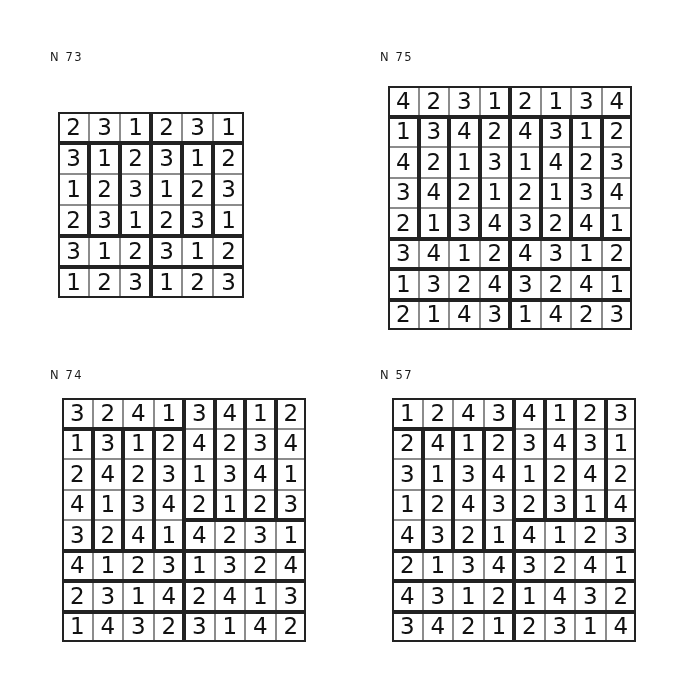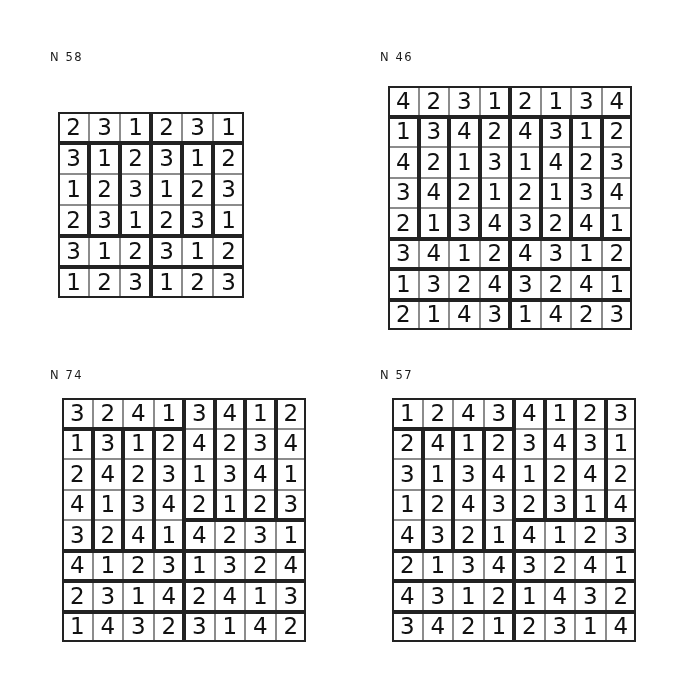--- a/index.html
+++ b/index.html
@@ -63,21 +63,21 @@
     box-sizing: border-box;
     border: 2.4px solid #222222;
     pointer-events: none;
   }
 </style>
 </head>
 <body>
 
 <div class="sheet" id="sheet">
     <div class="puzzle" style="left: 0px; top: 0px; width: 700px; height: 700px;">
-      <div class="puzzle-label" style="left: 50px; top: 50px;">N 58</div>
+      <div class="puzzle-label" style="left: 50px; top: 50px;">N 73</div>
       <div class="grid-wrap" style="left: 58px; top: 112px; width: 186px; height: 186px;">
         <div class="cell" style="left: 0px; top: 0px; width: 31px; height: 31px; font-size: 23px; border-color: rgb(140, 140, 140); color: rgb(17, 17, 17);">2</div>
         <div class="cell" style="left: 31px; top: 0px; width: 31px; height: 31px; font-size: 23px; border-color: rgb(140, 140, 140); color: rgb(17, 17, 17);">3</div>
         <div class="cell" style="left: 62px; top: 0px; width: 31px; height: 31px; font-size: 23px; border-color: rgb(140, 140, 140); color: rgb(17, 17, 17);">1</div>
         <div class="cell" style="left: 93px; top: 0px; width: 31px; height: 31px; font-size: 23px; border-color: rgb(140, 140, 140); color: rgb(17, 17, 17);">2</div>
         <div class="cell" style="left: 124px; top: 0px; width: 31px; height: 31px; font-size: 23px; border-color: rgb(140, 140, 140); color: rgb(17, 17, 17);">3</div>
         <div class="cell" style="left: 155px; top: 0px; width: 31px; height: 31px; font-size: 23px; border-color: rgb(140, 140, 140); color: rgb(17, 17, 17);">1</div>
         <div class="cell" style="left: 0px; top: 31px; width: 31px; height: 31px; font-size: 23px; border-color: rgb(140, 140, 140); color: rgb(17, 17, 17);">3</div>
         <div class="cell" style="left: 31px; top: 31px; width: 31px; height: 31px; font-size: 23px; border-color: rgb(140, 140, 140); color: rgb(17, 17, 17);">1</div>
         <div class="cell" style="left: 62px; top: 31px; width: 31px; height: 31px; font-size: 23px; border-color: rgb(140, 140, 140); color: rgb(17, 17, 17);">2</div>
@@ -117,21 +117,21 @@
         <div class="region" style="left: 124px; top: 31px; width: 31px; height: 93px; border-color: rgb(34, 34, 34);"></div>
         <div class="region" style="left: 155px; top: 31px; width: 31px; height: 93px; border-color: rgb(34, 34, 34);"></div>
         <div class="region" style="left: 0px; top: 124px; width: 93px; height: 31px; border-color: rgb(34, 34, 34);"></div>
         <div class="region" style="left: 93px; top: 124px; width: 93px; height: 31px; border-color: rgb(34, 34, 34);"></div>
         <div class="region" style="left: 0px; top: 155px; width: 93px; height: 31px; border-color: rgb(34, 34, 34);"></div>
         <div class="region" style="left: 93px; top: 155px; width: 93px; height: 31px; border-color: rgb(34, 34, 34);"></div>
         <div class="grid-outline" style="left: 0px; top: 0px; width: 186px; height: 186px; border-color: rgb(34, 34, 34);"></div>
       </div>
     </div>
     <div class="puzzle" style="left: 0px; top: 0px; width: 700px; height: 700px;">
-      <div class="puzzle-label" style="left: 380px; top: 50px;">N 46</div>
+      <div class="puzzle-label" style="left: 380px; top: 50px;">N 75</div>
       <div class="grid-wrap" style="left: 388px; top: 86px; width: 244px; height: 244px;">
         <div class="cell" style="left: 0px; top: 0px; width: 30.5px; height: 30.5px; font-size: 23px; border-color: rgb(140, 140, 140); color: rgb(17, 17, 17);">4</div>
         <div class="cell" style="left: 30.5px; top: 0px; width: 30.5px; height: 30.5px; font-size: 23px; border-color: rgb(140, 140, 140); color: rgb(17, 17, 17);">2</div>
         <div class="cell" style="left: 61px; top: 0px; width: 30.5px; height: 30.5px; font-size: 23px; border-color: rgb(140, 140, 140); color: rgb(17, 17, 17);">3</div>
         <div class="cell" style="left: 91.5px; top: 0px; width: 30.5px; height: 30.5px; font-size: 23px; border-color: rgb(140, 140, 140); color: rgb(17, 17, 17);">1</div>
         <div class="cell" style="left: 122px; top: 0px; width: 30.5px; height: 30.5px; font-size: 23px; border-color: rgb(140, 140, 140); color: rgb(17, 17, 17);">2</div>
         <div class="cell" style="left: 152.5px; top: 0px; width: 30.5px; height: 30.5px; font-size: 23px; border-color: rgb(140, 140, 140); color: rgb(17, 17, 17);">1</div>
         <div class="cell" style="left: 183px; top: 0px; width: 30.5px; height: 30.5px; font-size: 23px; border-color: rgb(140, 140, 140); color: rgb(17, 17, 17);">3</div>
         <div class="cell" style="left: 213.5px; top: 0px; width: 30.5px; height: 30.5px; font-size: 23px; border-color: rgb(140, 140, 140); color: rgb(17, 17, 17);">4</div>
         <div class="cell" style="left: 0px; top: 30.5px; width: 30.5px; height: 30.5px; font-size: 23px; border-color: rgb(140, 140, 140); color: rgb(17, 17, 17);">1</div>

